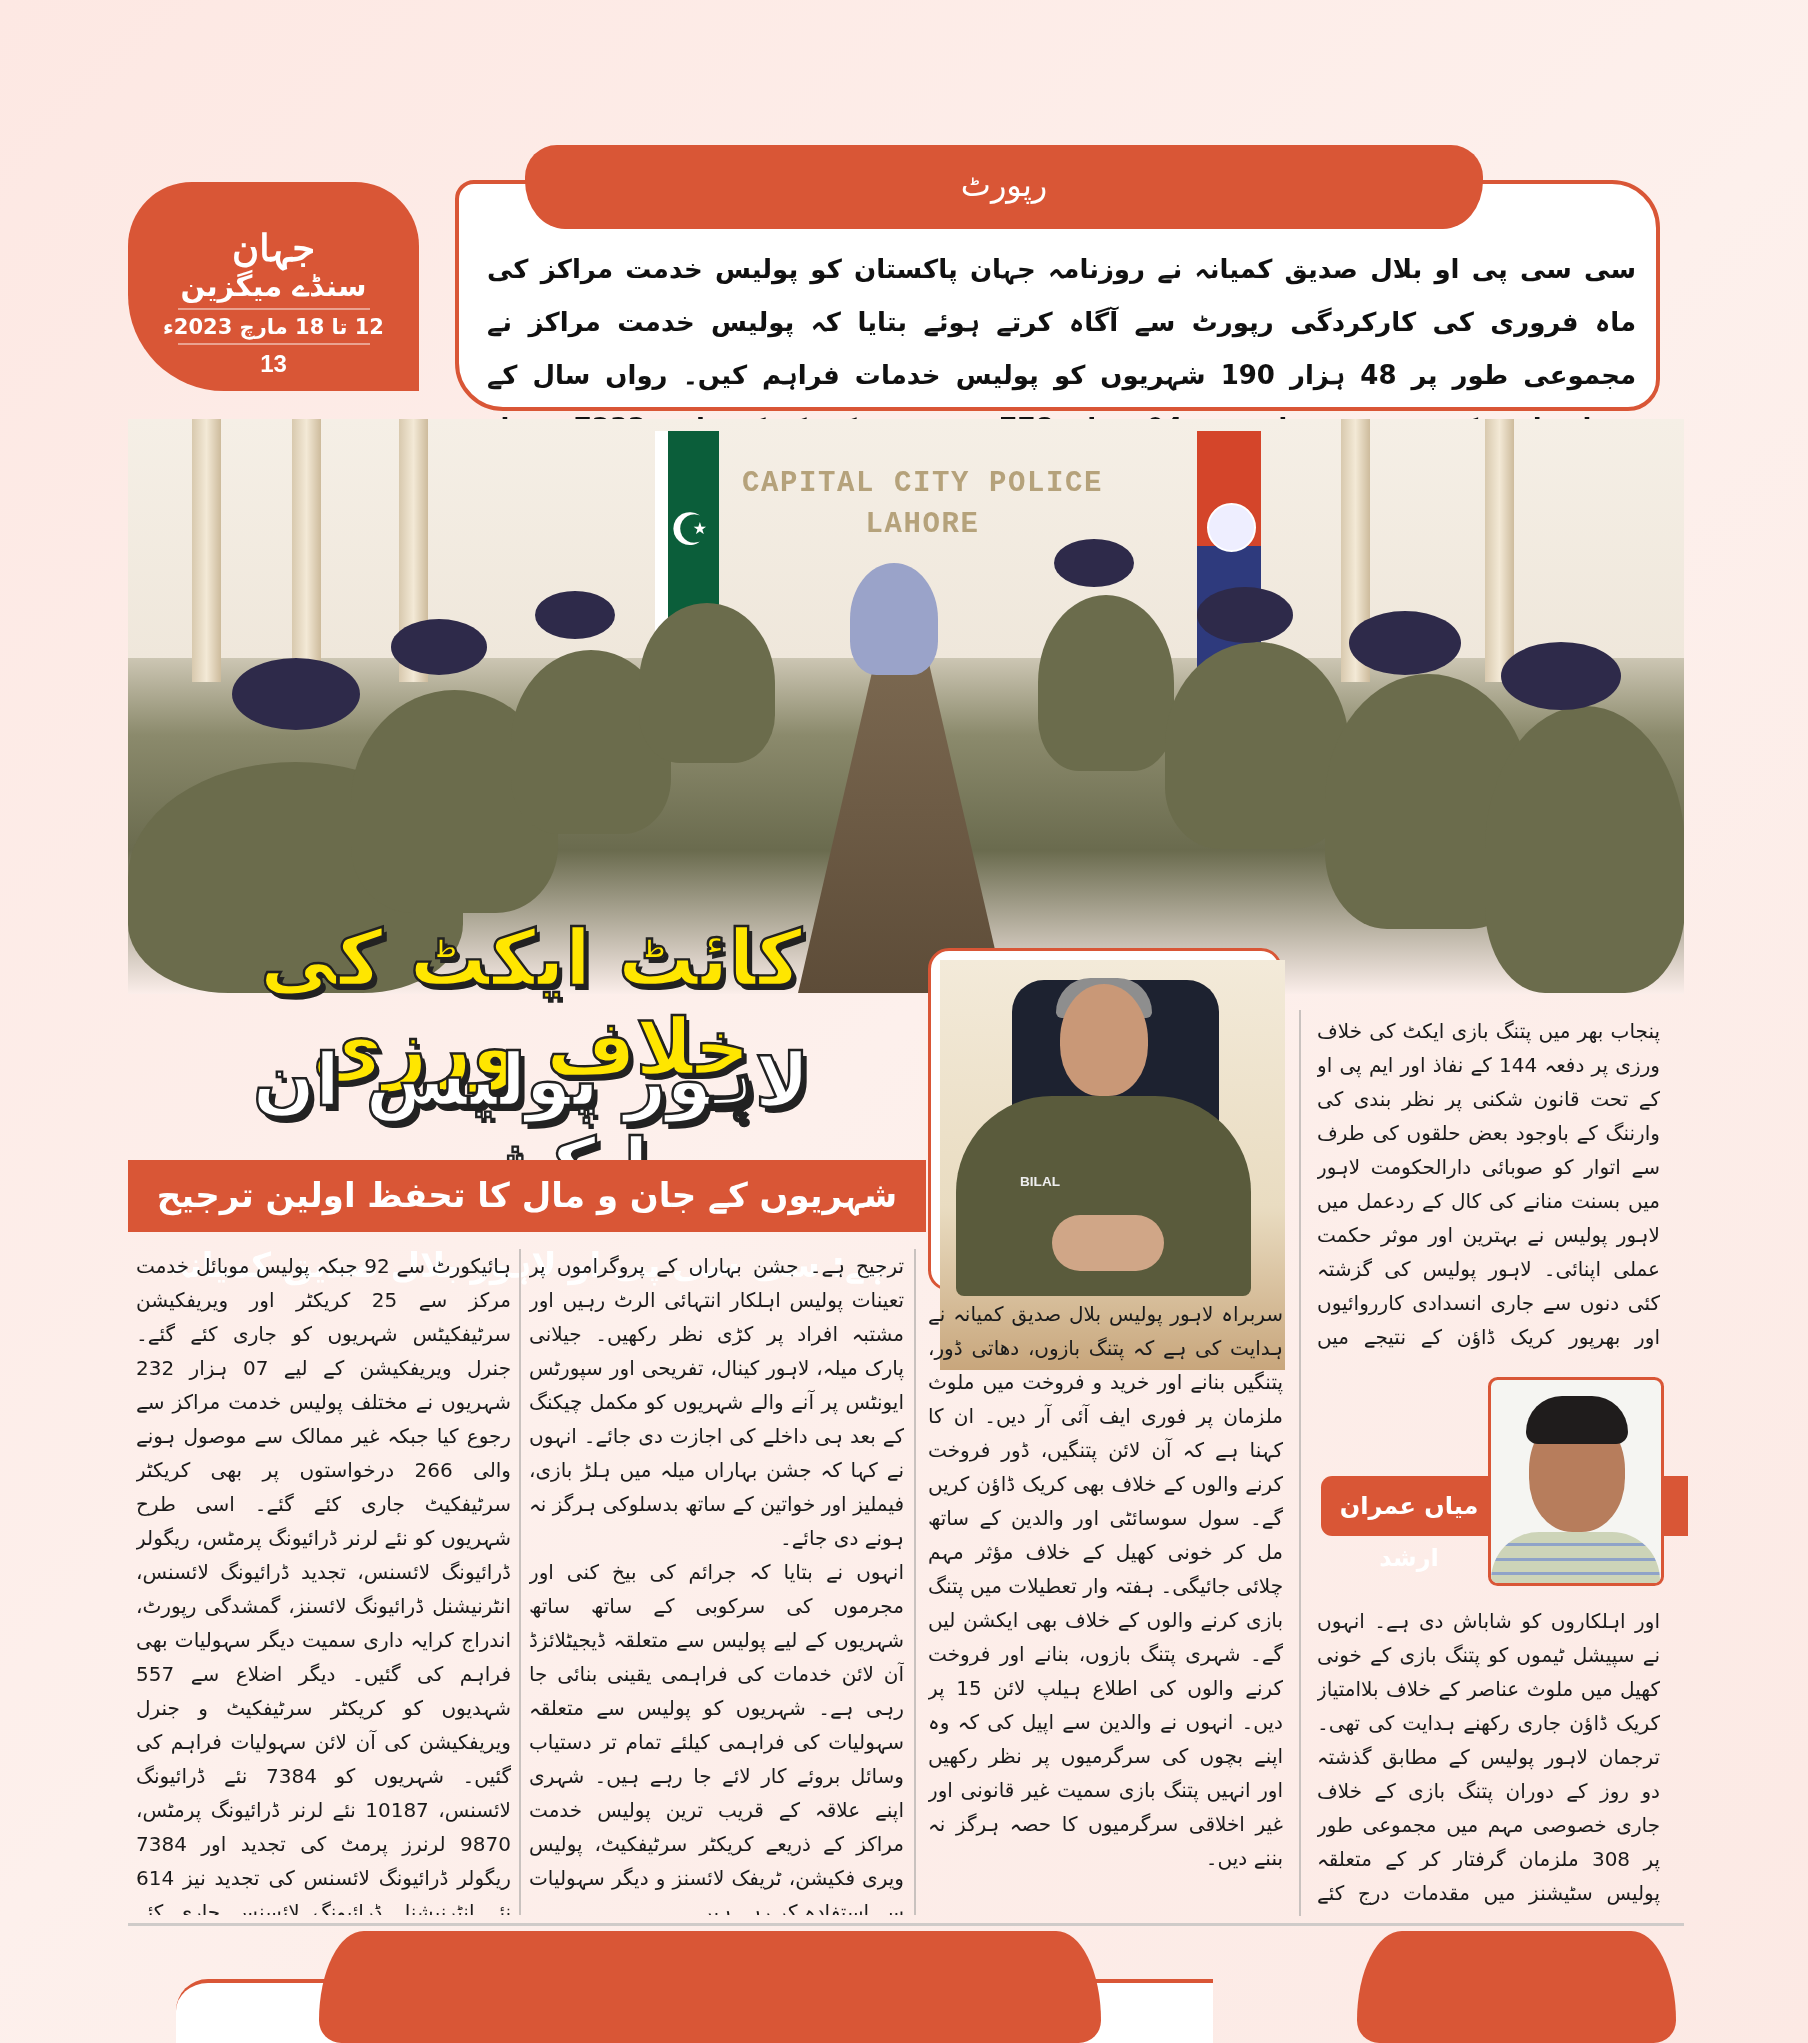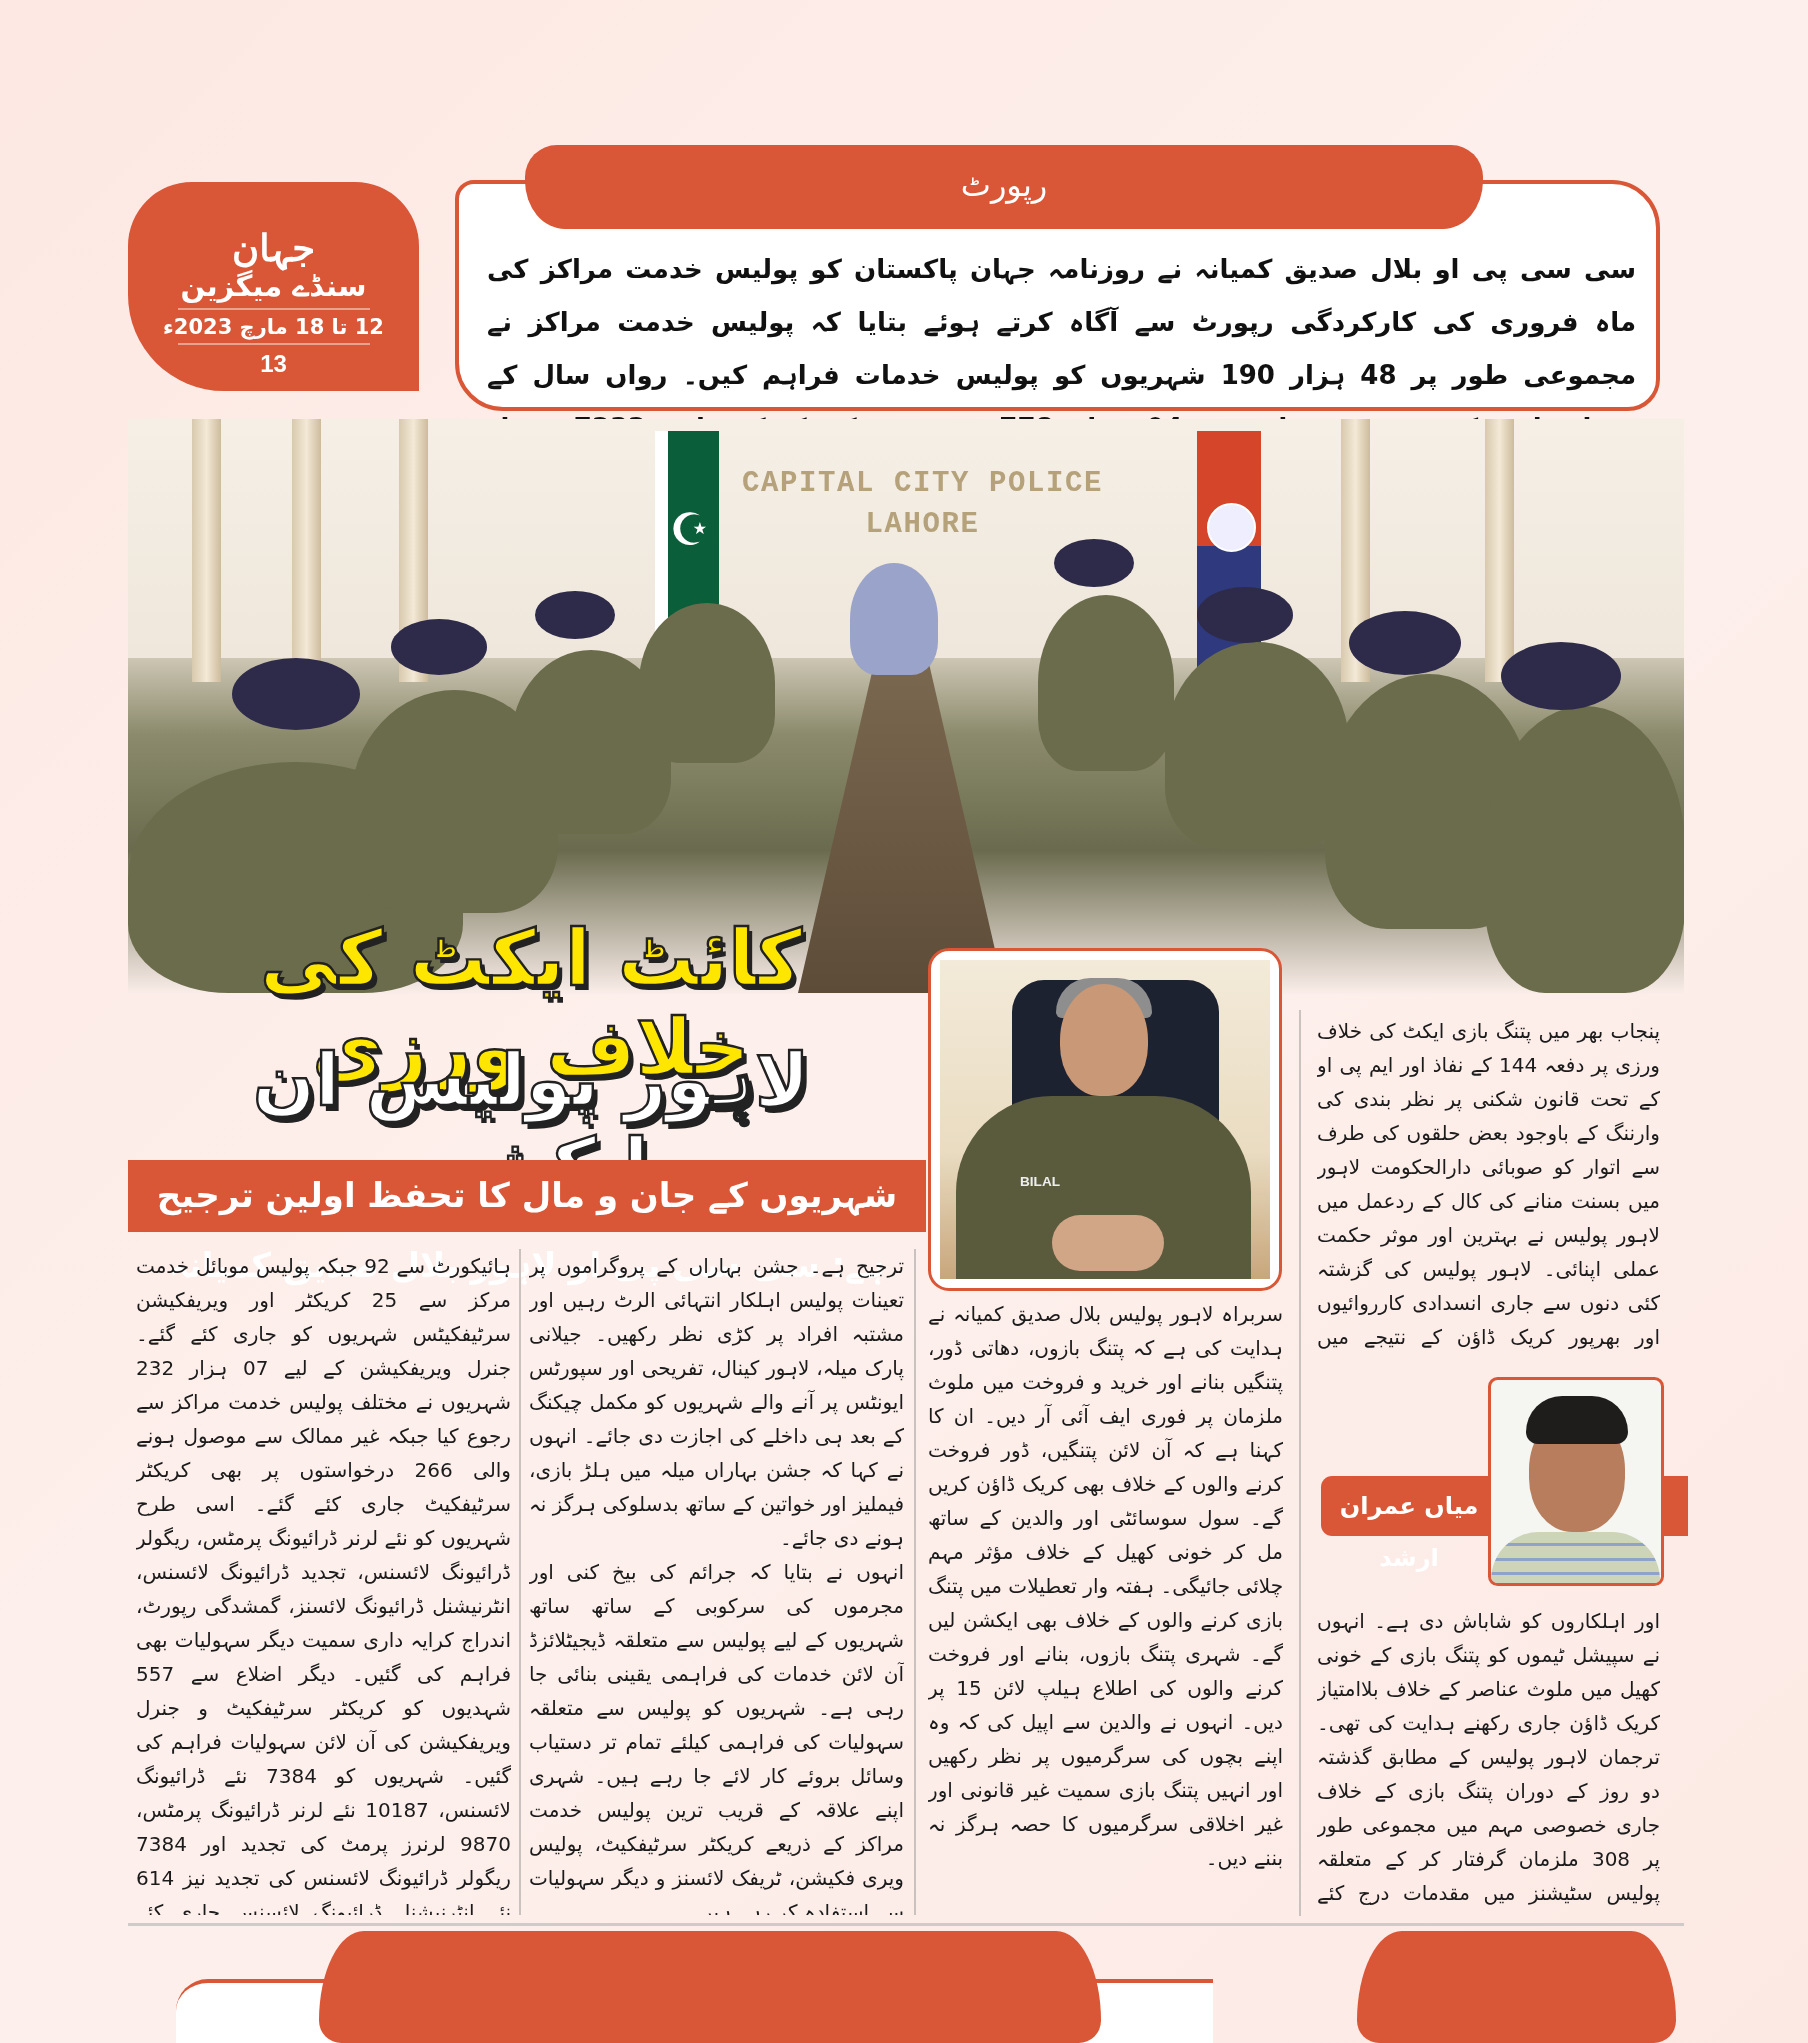--- a/index.html
+++ b/index.html
@@ -71,22 +71,23 @@
     left: 172px; top: 1037px; width: 718px; text-align: center; direction: rtl;
     font-size: 73px; font-weight: bold; color: #fff;
     -webkit-text-stroke: 2.4px #222; text-shadow: 4.8px 5.6px 0 #222;
     font-family: "DejaVu Sans", sans-serif;
   }
   #ccpo-card {
     left: 928px; top: 948px; width: 354px; height: 343px;
     background: #fff; border: 3.2px solid #d95636; border-radius: 21px; box-sizing: border-box;
   }
   #ccpo-photo {
-    left: 940px; top: 960px; width: 330px; height: 319px; overflow: hidden;
+    left: 940px; top: 960px; width: 330px; height: 410px; overflow: hidden;
     background: linear-gradient(180deg,#f3ead9 0%, #e9dcc1 60%, #c8a67c 100%);
+    padding-left: 15px;
   }
   #ccpo-photo .chair { position: absolute; left: 72px; top: 20px; width: 207px; height: 239px; background: #1d2230; border-radius: 32px 32px 8px 8px; }
   #ccpo-photo .body { position: absolute; left: 16px; top: 136px; width: 295px; height: 200px; background: #5a5b3c; border-radius: 96px 96px 8px 8px; }
   #ccpo-photo .head { position: absolute; left: 120px; top: 24px; width: 88px; height: 112px; background: #c99877; border-radius: 50% 50% 45% 45%; }
   #ccpo-photo .hair { position: absolute; left: 116px; top: 17.6px; width: 96px; height: 40px; background: #8e8e8e; border-radius: 48px 48px 8px 8px; }
   #ccpo-photo .nametag { position: absolute; left: 80px; top: 214px; color: #eee; font-family: "Liberation Sans", sans-serif; font-weight: bold; font-size: 13.6px; }
   #ccpo-photo .hands { position: absolute; left: 112px; top: 255px; width: 112px; height: 56px; background: #d0a687; border-radius: 32px; }
 
   
   #subhead-bar {

